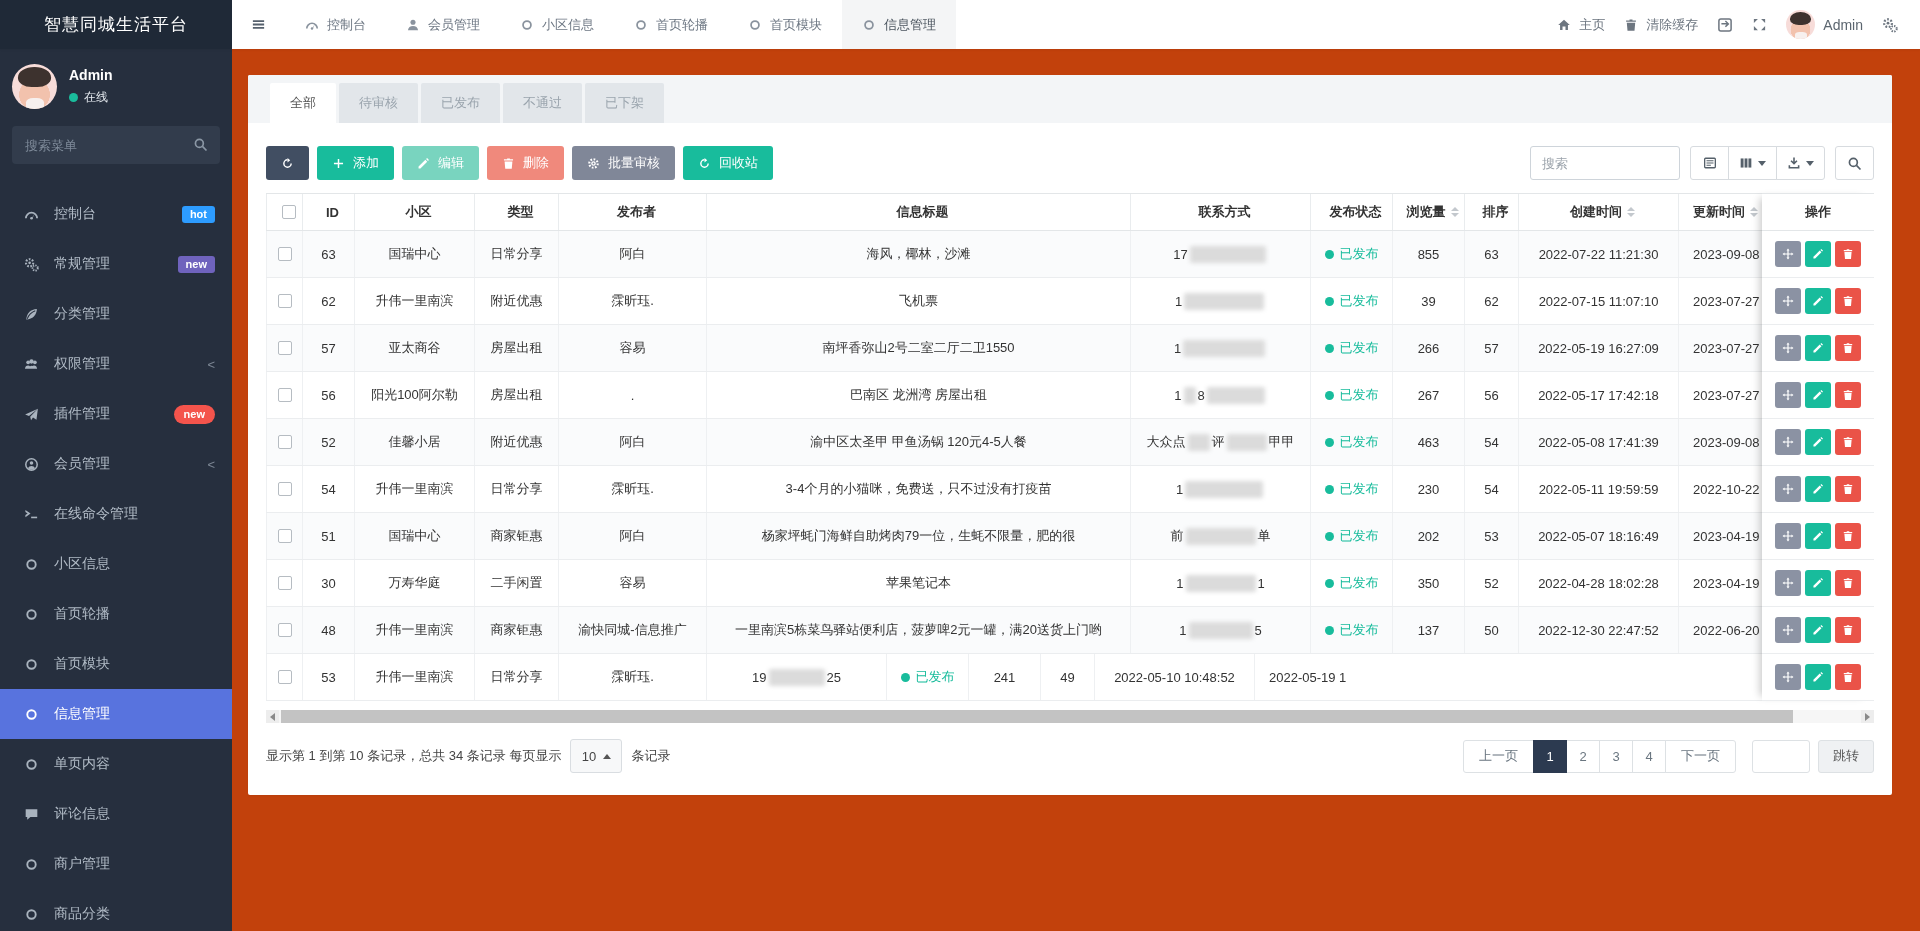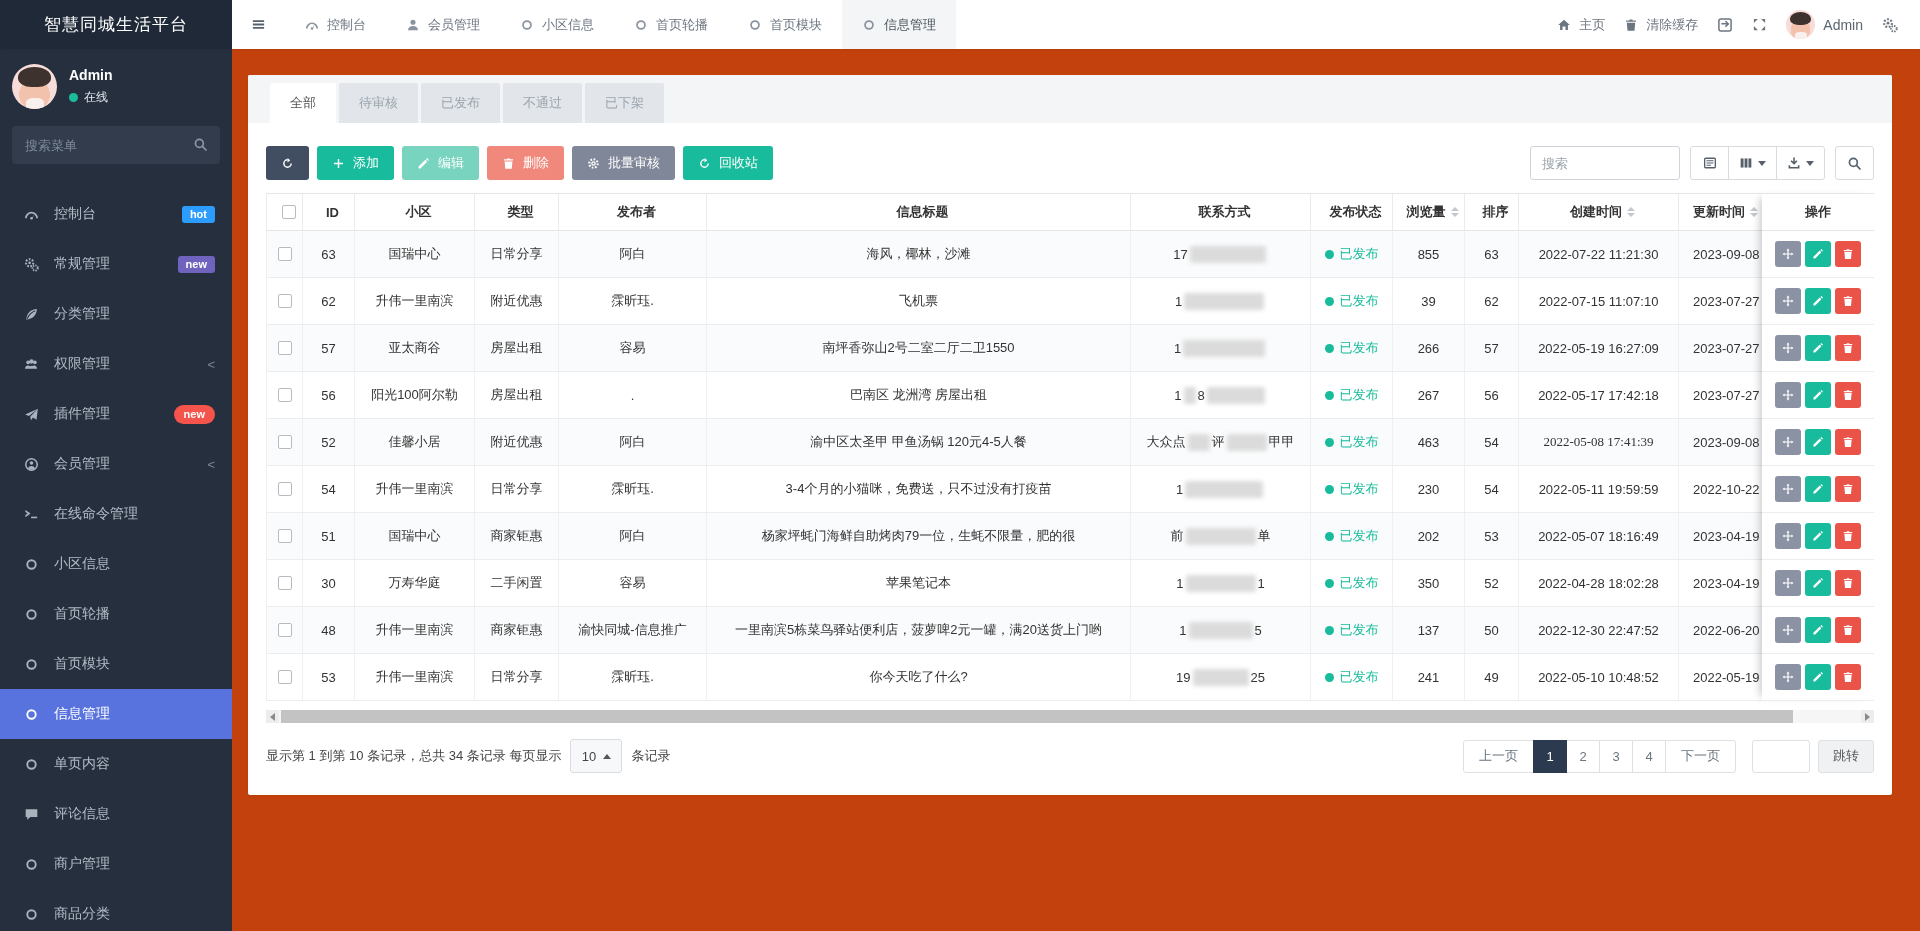--- a/index.html
+++ b/index.html
@@ -665,21 +665,21 @@
               <span>甲甲</span>
             </div>
             <div class="t-cell" style="width: 82px;">
               <span class="status">
                 <span class="dot"></span>
                 <span>已发布</span>
               </span>
             </div>
             <div class="t-cell" style="width: 72px;">463</div>
             <div class="t-cell" style="width: 54px;">54</div>
-            <div class="t-cell" style="width: 160px; font-family: Liberation Serif, serif;">2022-05-08 17:41:39</div>
+            <div class="t-cell" style="width: 160px;">2022-05-08 17:41:39</div>
             <div class="t-cell grow">2023-09-08 0</div>
           </div>
           <div class="t-row">
             <div class="t-cell" style="width: 36px;">
               <span class="cb"></span>
             </div>
             <div class="t-cell" style="width: 52px;">54</div>
             <div class="t-cell" style="width: 120px;">升伟一里南滨</div>
             <div class="t-cell" style="width: 84px;">日常分享</div>
             <div class="t-cell" style="width: 148px;">霂昕珏.</div>
@@ -775,21 +775,20 @@
             <div class="t-cell grow">2022-06-20 1</div>
           </div>
           <div class="t-row">
             <div class="t-cell" style="width: 36px;">
               <span class="cb"></span>
             </div>
             <div class="t-cell" style="width: 52px;">53</div>
             <div class="t-cell" style="width: 120px;">升伟一里南滨</div>
             <div class="t-cell" style="width: 84px;">日常分享</div>
             <div class="t-cell" style="width: 148px;">霂昕珏.</div>
-            <div class="t-cell" style="width: 424px;">你今天吃了什么?</div>
             <div class="t-cell" style="width: 180px;">
               <span>19</span>
               <span class="blur" style="width: 56px;"></span>
               <span>25</span>
             </div>
             <div class="t-cell" style="width: 82px;">
               <span class="status">
                 <span class="dot"></span>
                 <span>已发布</span>
               </span>

